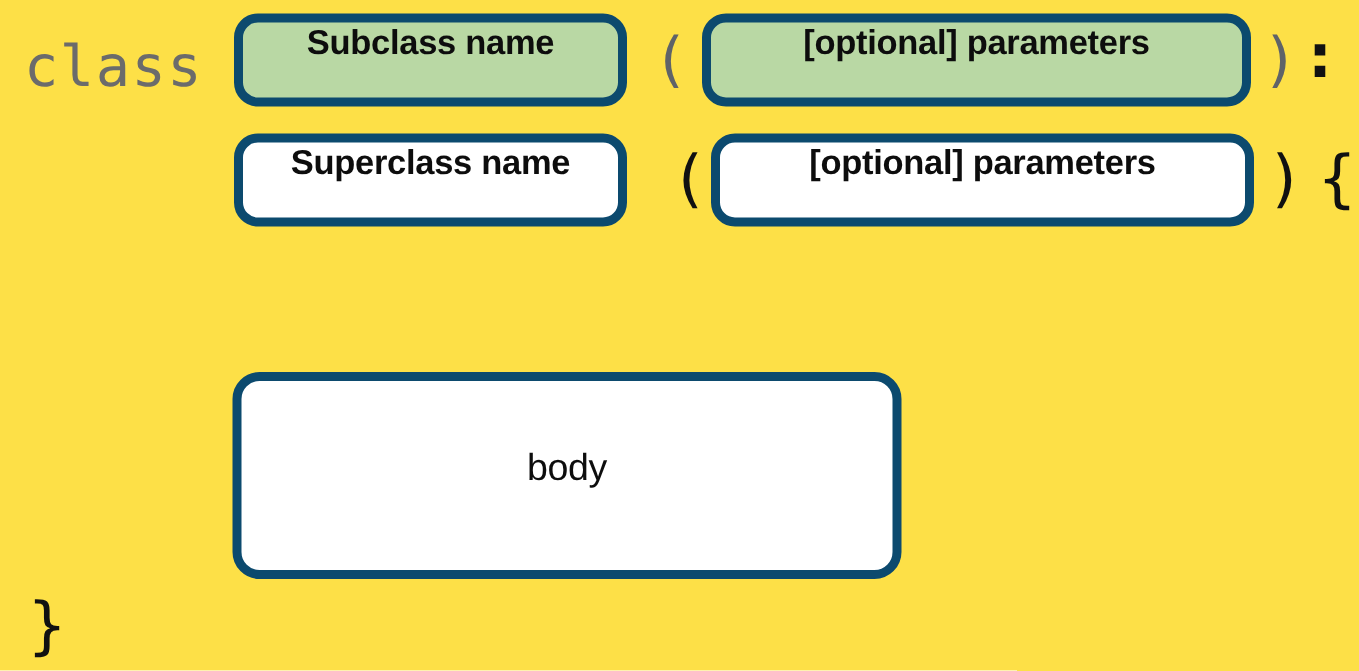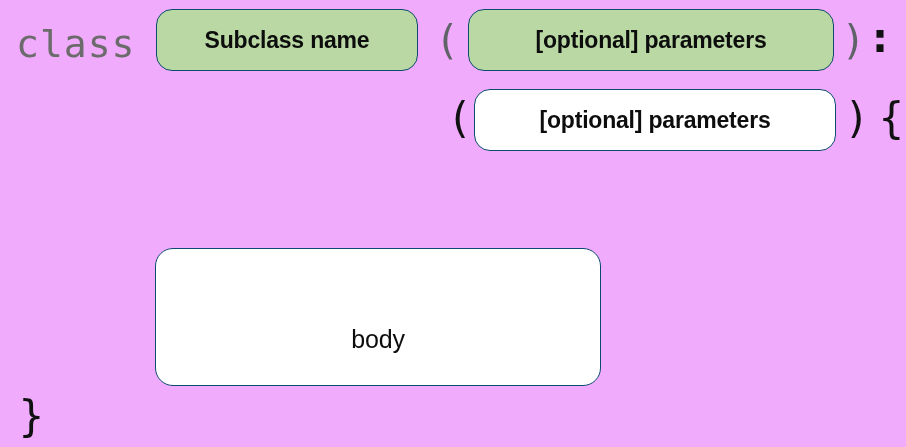--- a/index.html
+++ b/index.html
@@ -7,21 +7,21 @@
     padding: 0;
     background: #ffffff;
   }
   body {
     font-family: "Liberation Sans", sans-serif;
   }
   #canvas {
     position: relative;
     width: 906px;
     height: 447px;
-    background: #f0abfc;
+    background: #fde047;
     overflow: hidden;
   }
 
   
   .keyword {
     position: absolute;
     font-family: "DejaVu Sans Mono", monospace;
     font-size: 38px;
     color: #6b6b6b;
     letter-spacing: 1px;
@@ -35,25 +35,25 @@
     white-space: nowrap;
     line-height: 1;
   }
   .punct.gray  { color: #5f6368; }
   .punct.black { color: #111111; }
 
   
   .slot {
     position: absolute;
     box-sizing: border-box;
-    border: 1px solid #0c4a6e;
+    border: 6px solid #0c4a6e;
     border-radius: 16px;
     background: #ffffff;
     display: flex;
-    align-items: center;
+    align-items: flex-start;
     justify-content: center;
   }
   .slot.green { background: #b9d8a4; }
   .slot .slot-label {
     font-family: "Liberation Sans", sans-serif;
     font-weight: bold;
     color: #0d0d0d;
     font-size: 23px;
     letter-spacing: -0.2px;
     white-space: nowrap;
@@ -81,20 +81,23 @@
   <div class="punct gray" style="left:440px; top:20px; font-size:40px;">(</div>
 
   <div class="slot green" style="left:468px; top:9px; width:366px; height:62px;">
     <span class="slot-label">[optional] parameters</span>
   </div>
 
   <div class="punct gray" style="left:845px; top:20px; font-size:40px;">)</div>
 
   <div class="punct black" style="left:872px; top:18px; font-size:40px; font-weight:bold;">:</div>
 
+  <div class="slot" style="left:156px; top:89px; width:262px; height:62px;">
+    <span class="slot-label">Superclass name</span>
+  </div>
 
   <div class="punct black" style="left:452px; top:98px; font-size:42px;">(</div>
 
   <div class="slot" style="left:474px; top:89px; width:362px; height:62px;">
     <span class="slot-label">[optional] parameters</span>
   </div>
 
   <div class="punct black" style="left:848px; top:98px; font-size:42px;">)</div>
 
   <div class="punct black" style="left:878px; top:98px; font-size:42px;">{</div>

